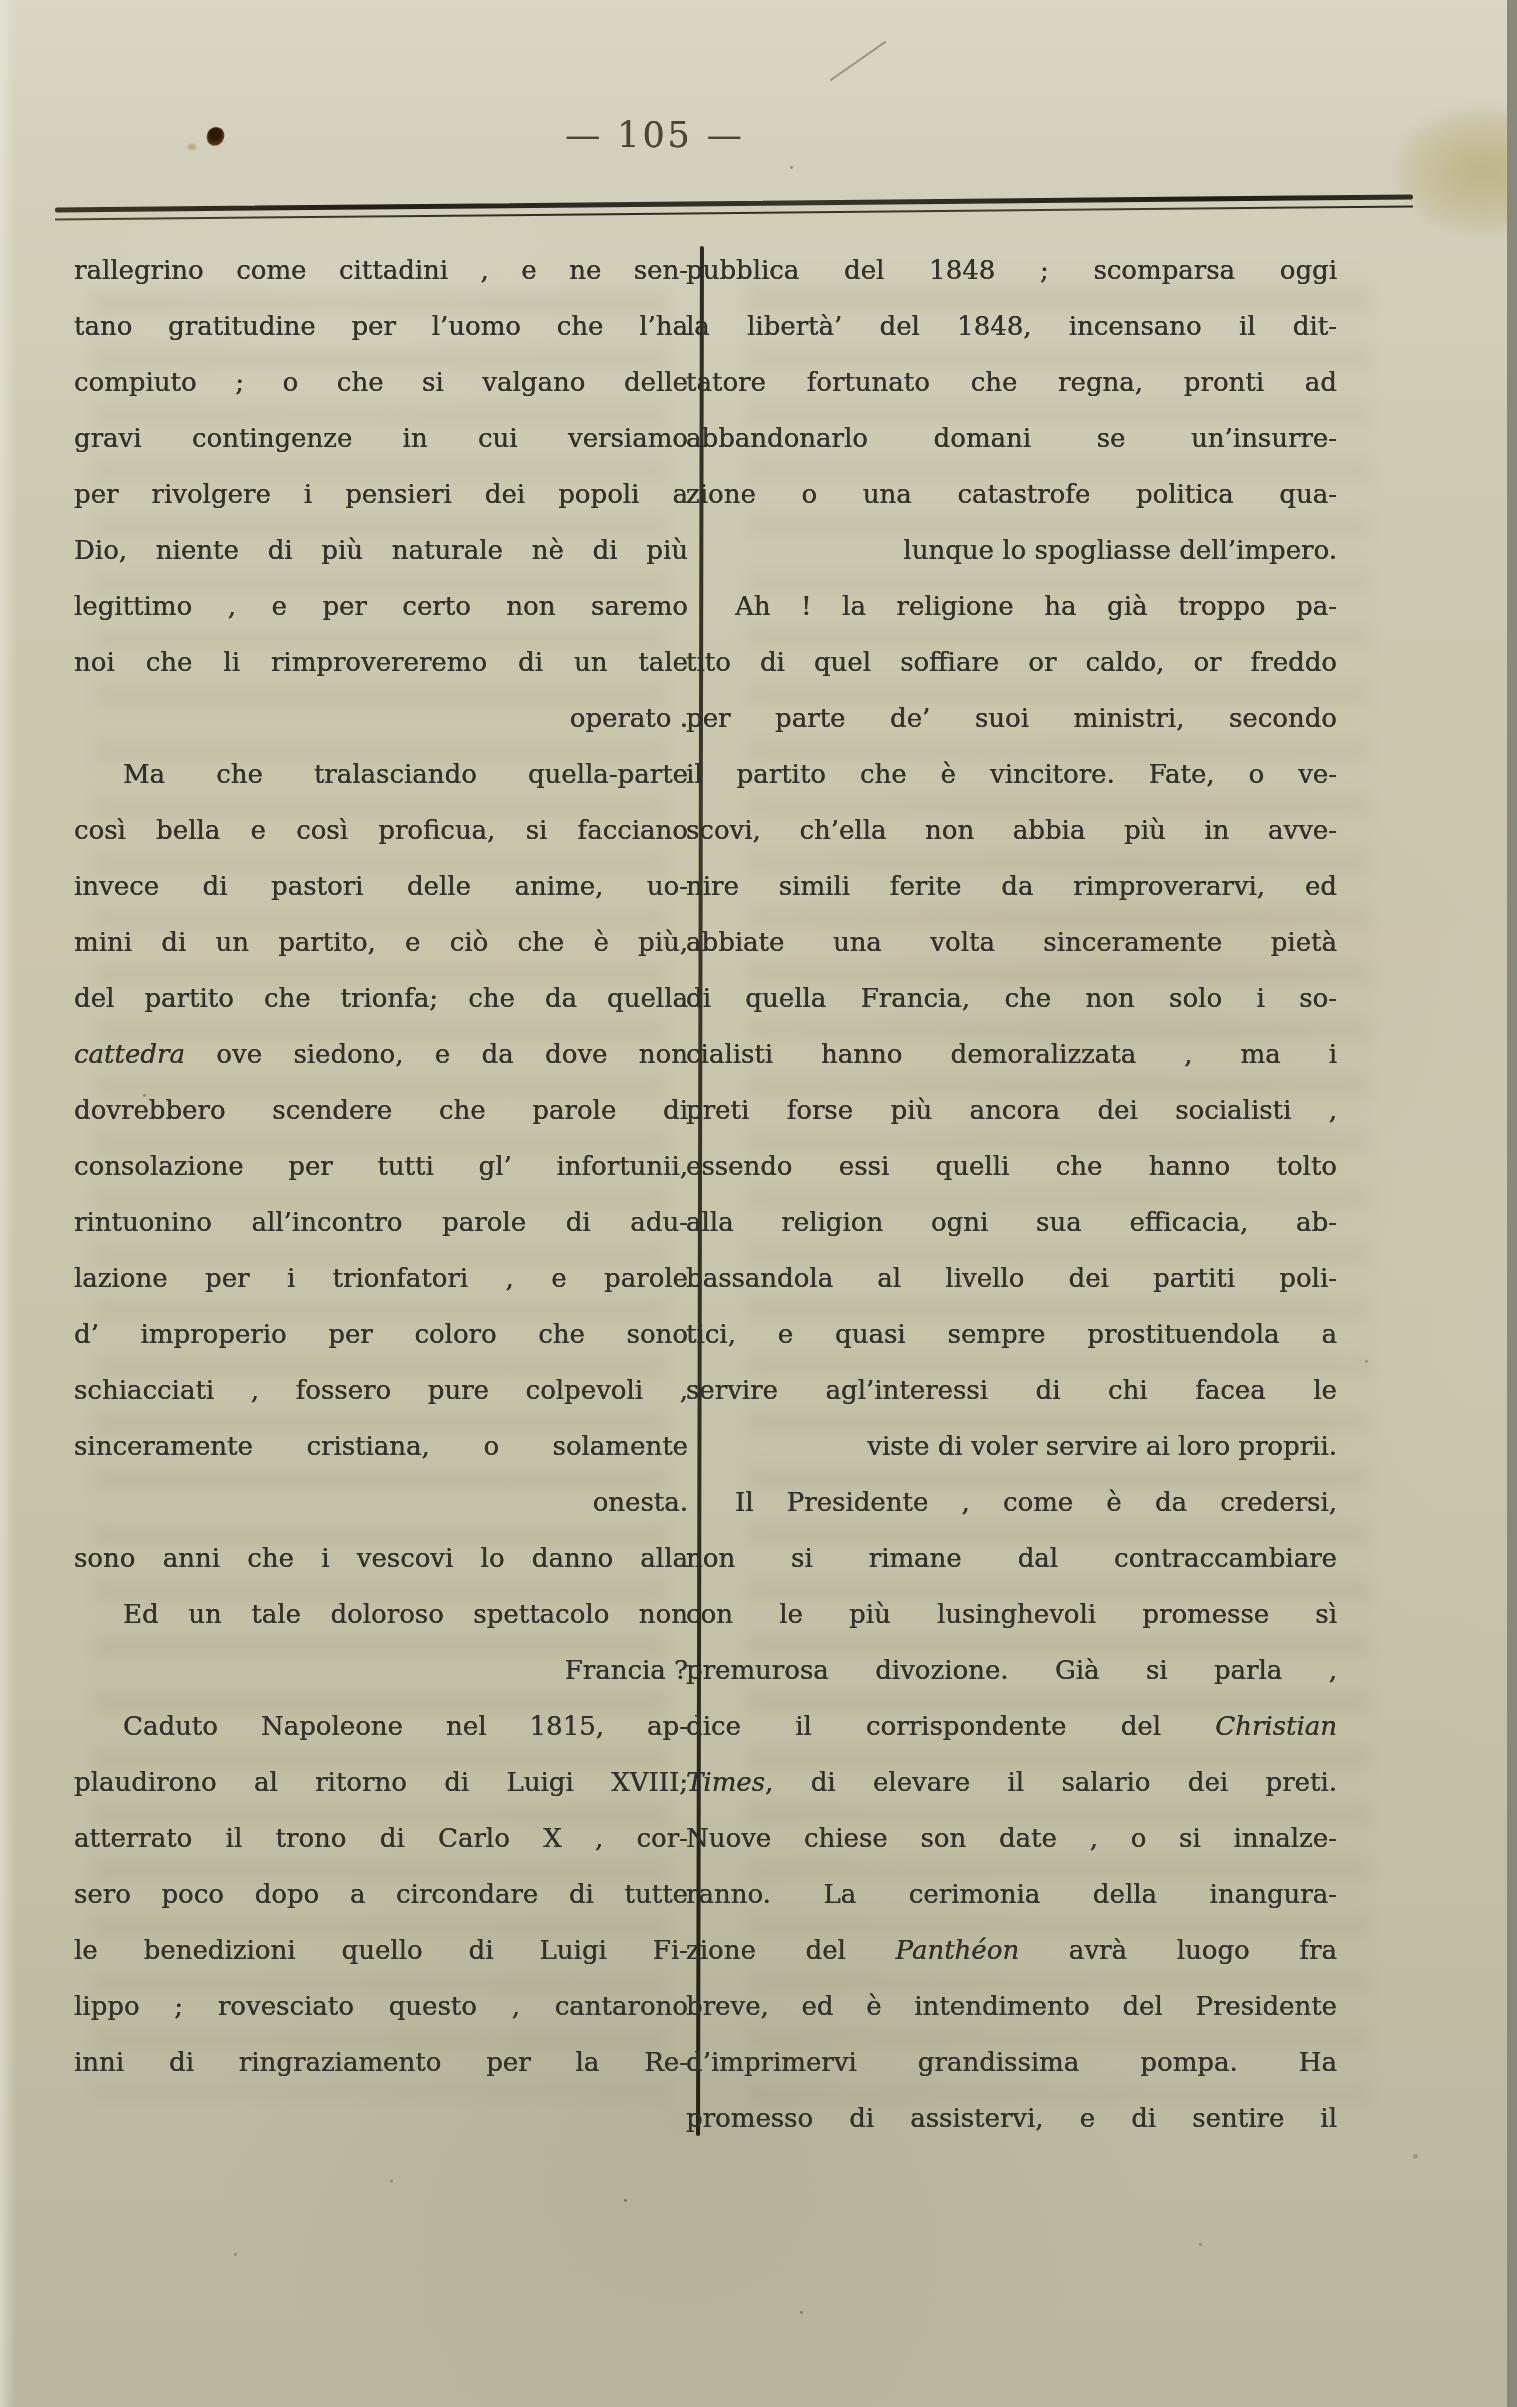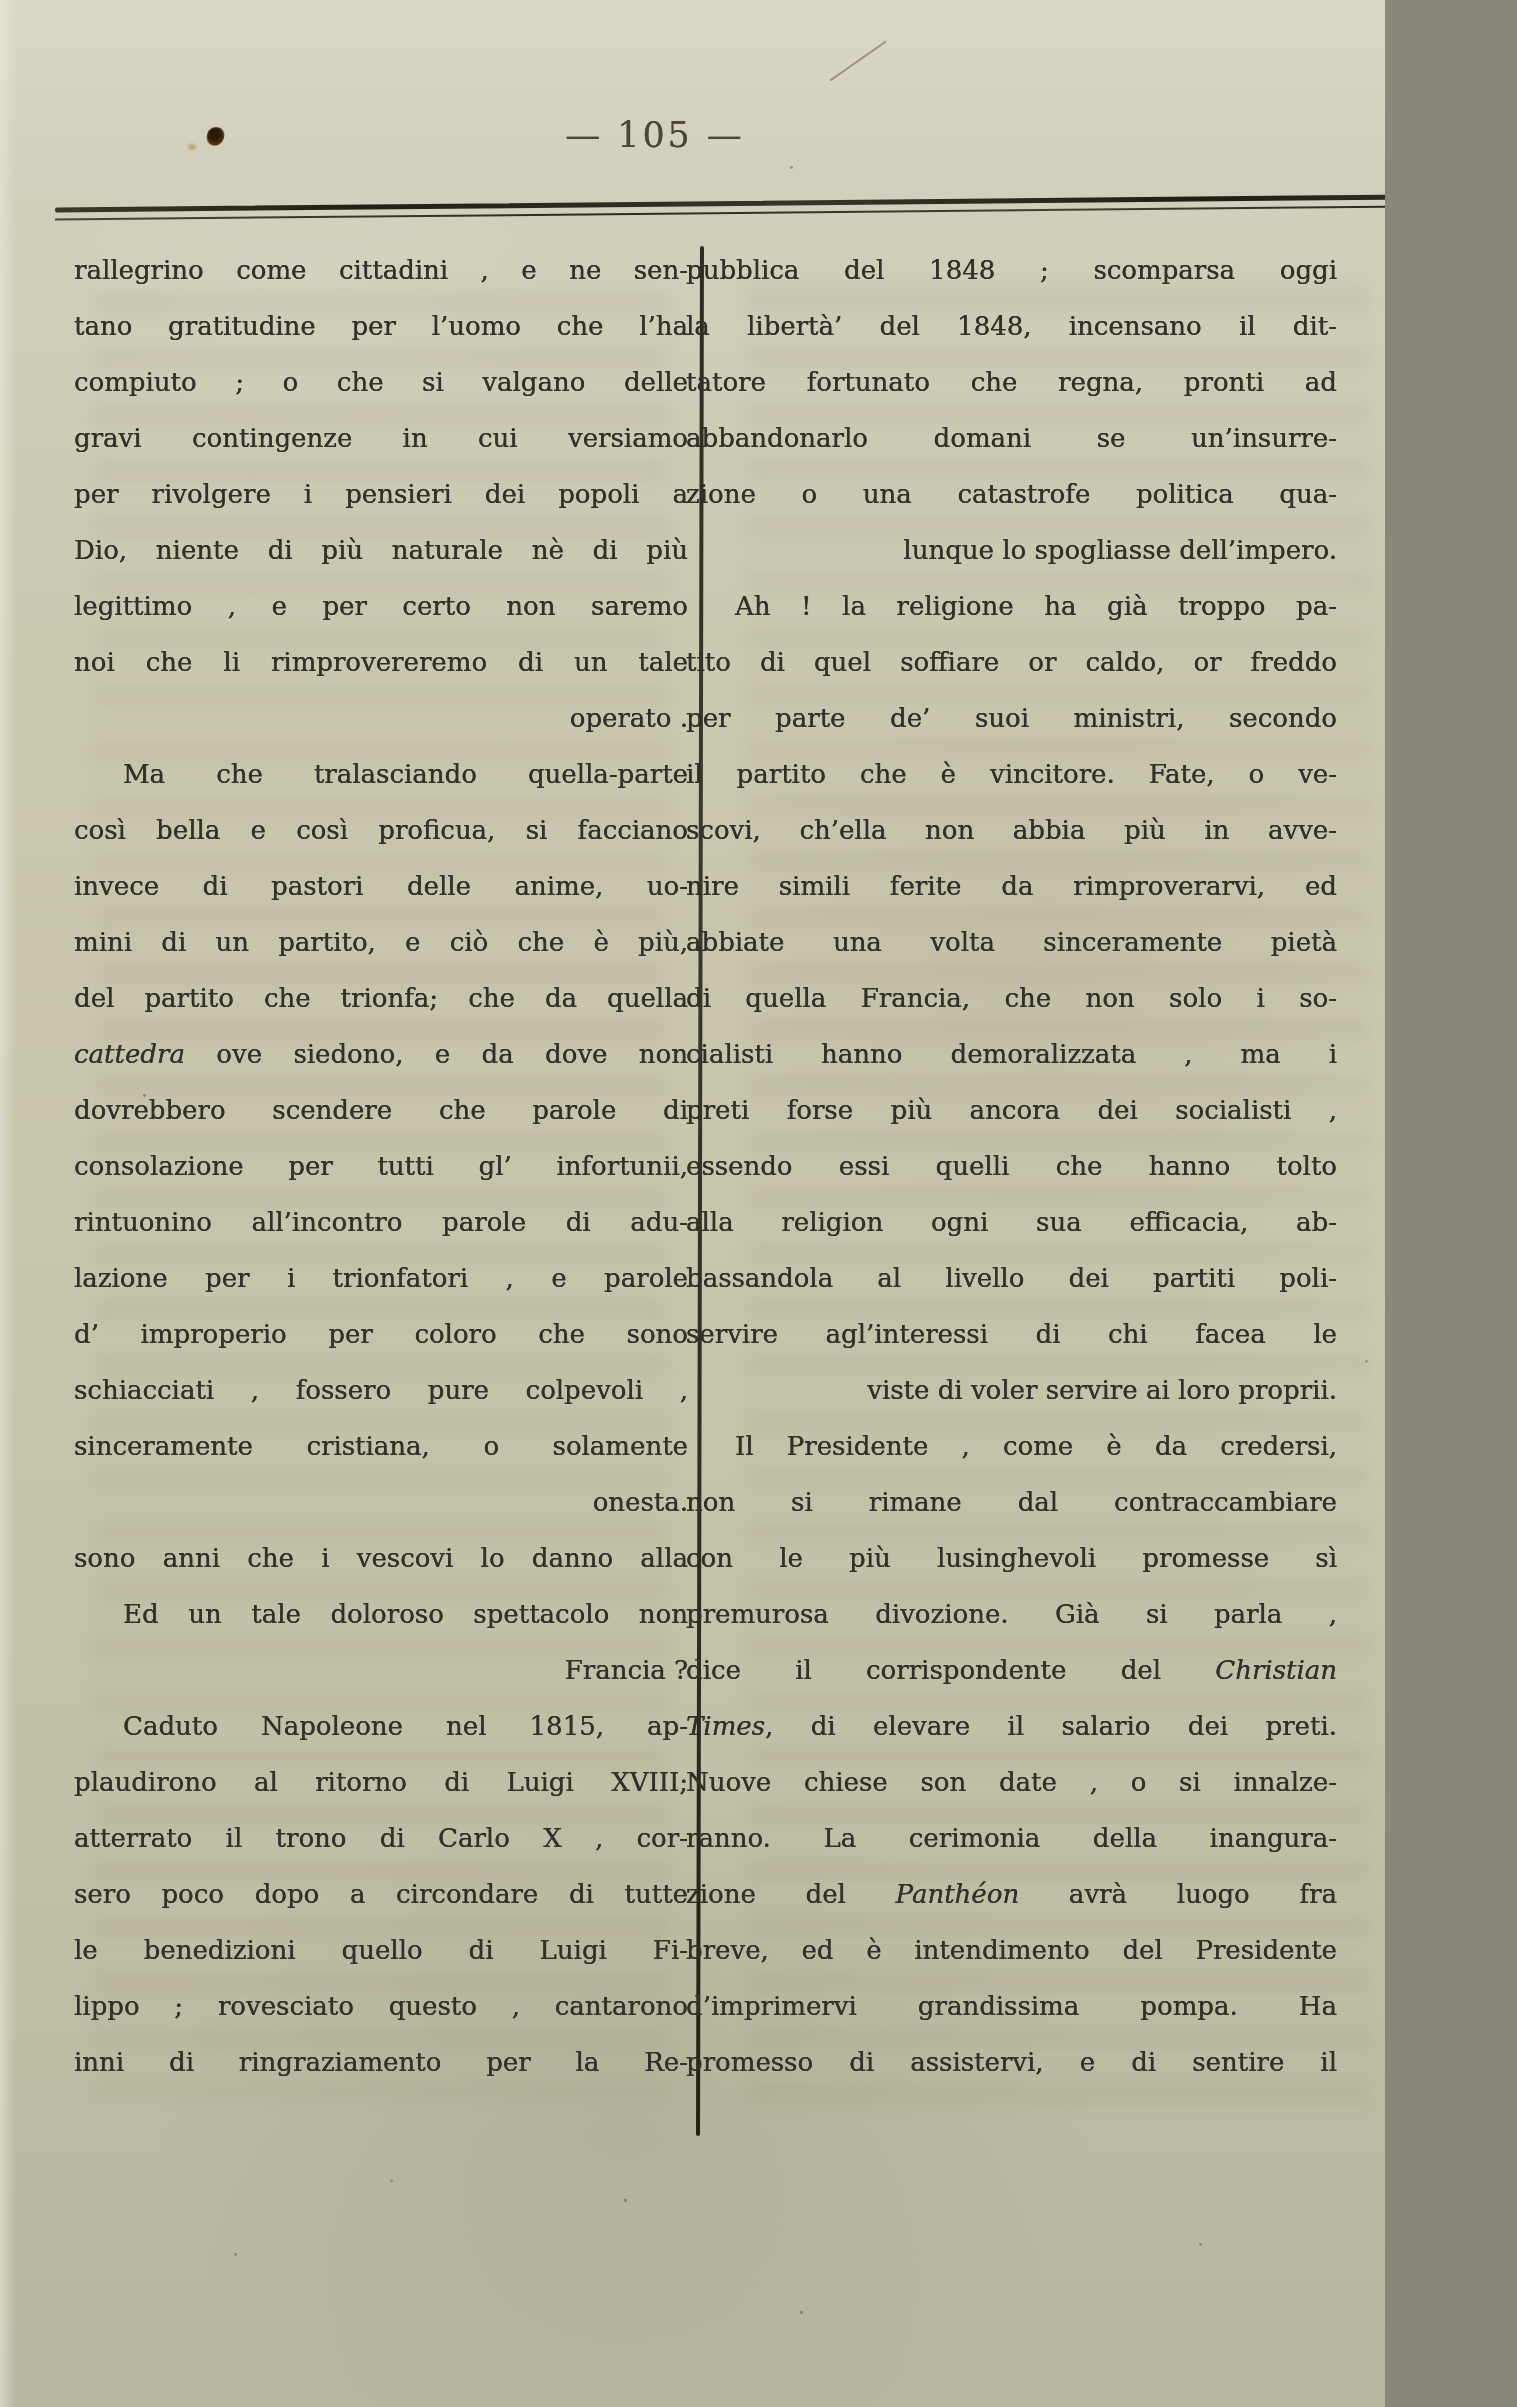--- a/index.html
+++ b/index.html
@@ -1,18 +1,18 @@
 <!DOCTYPE html>
 <html><head>
 <meta charset="utf-8">
 <style>
   html,body{margin:0;padding:0;background:#8a887a;}
   #page{
     position:relative;
-    width:1385px;height:2408px;
+    width:1507px;height:2408px;
     overflow:hidden;
     background:
       linear-gradient(180deg,#dad7c7 0%,#d2cfbc 7%,#cbc8b0 28%,#c7c5ab 52%,#c1bfa5 78%,#b8b6a0 100%);
     font-family:"DejaVu Serif","Liberation Serif",serif;
   }
   
   .mottle{
     position:absolute;inset:0;pointer-events:none;
     background:
       radial-gradient(ellipse 410px 254px at 22% 12%, rgba(255,255,246,.07), transparent 65%),
@@ -177,20 +177,21 @@
       <div class="line"><span>il partito che è vincitore. Fate, o ve-</span></div>
       <div class="line"><span>scovi, ch’ella non abbia più in avve-</span></div>
       <div class="line"><span>nire simili ferite da rimproverarvi, ed</span></div>
       <div class="line"><span>abbiate una volta sinceramente pietà</span></div>
       <div class="line"><span>di quella Francia, che non solo i so-</span></div>
       <div class="line"><span>cialisti hanno demoralizzata , ma i</span></div>
       <div class="line"><span>preti forse più ancora dei socialisti ,</span></div>
       <div class="line"><span>essendo essi quelli che hanno tolto</span></div>
       <div class="line"><span>alla religion ogni sua efficacia, ab-</span></div>
       <div class="line"><span>bassandola al livello dei partiti poli-</span></div>
+      <div class="line"><span>tici, e quasi sempre prostituendola a</span></div>
       <div class="line"><span>servire agl’interessi di chi facea le</span></div>
       <div class="line nj"><span>viste di voler servire ai loro proprii.</span></div>
       <div class="line in"><span>Il Presidente , come è da credersi,</span></div>
       <div class="line"><span>non si rimane dal contraccambiare</span></div>
       <div class="line"><span>con le più lusinghevoli promesse sì</span></div>
       <div class="line"><span>premurosa divozione. Già si parla ,</span></div>
       <div class="line"><span>dice il corrispondente del </span><span class="it">Christian</span></div>
       <div class="line"><span class="it">Times</span><span>, di elevare il salario dei preti.</span></div>
       <div class="line"><span>Nuove chiese son date , o si innalze-</span></div>
       <div class="line"><span>ranno. La cerimonia della inangura-</span></div>

